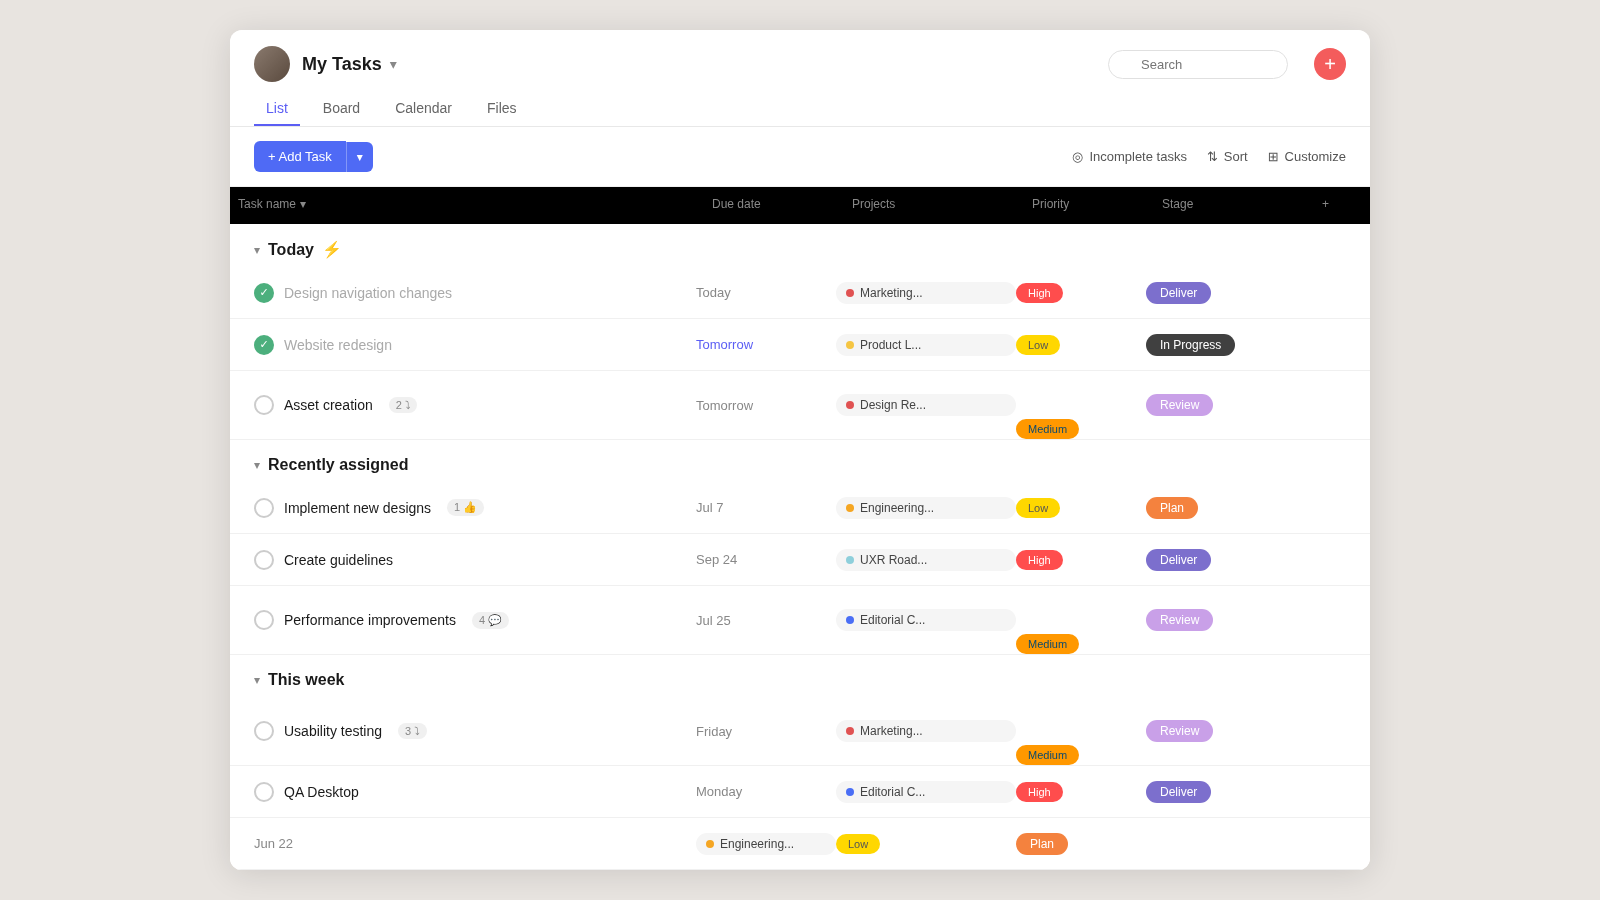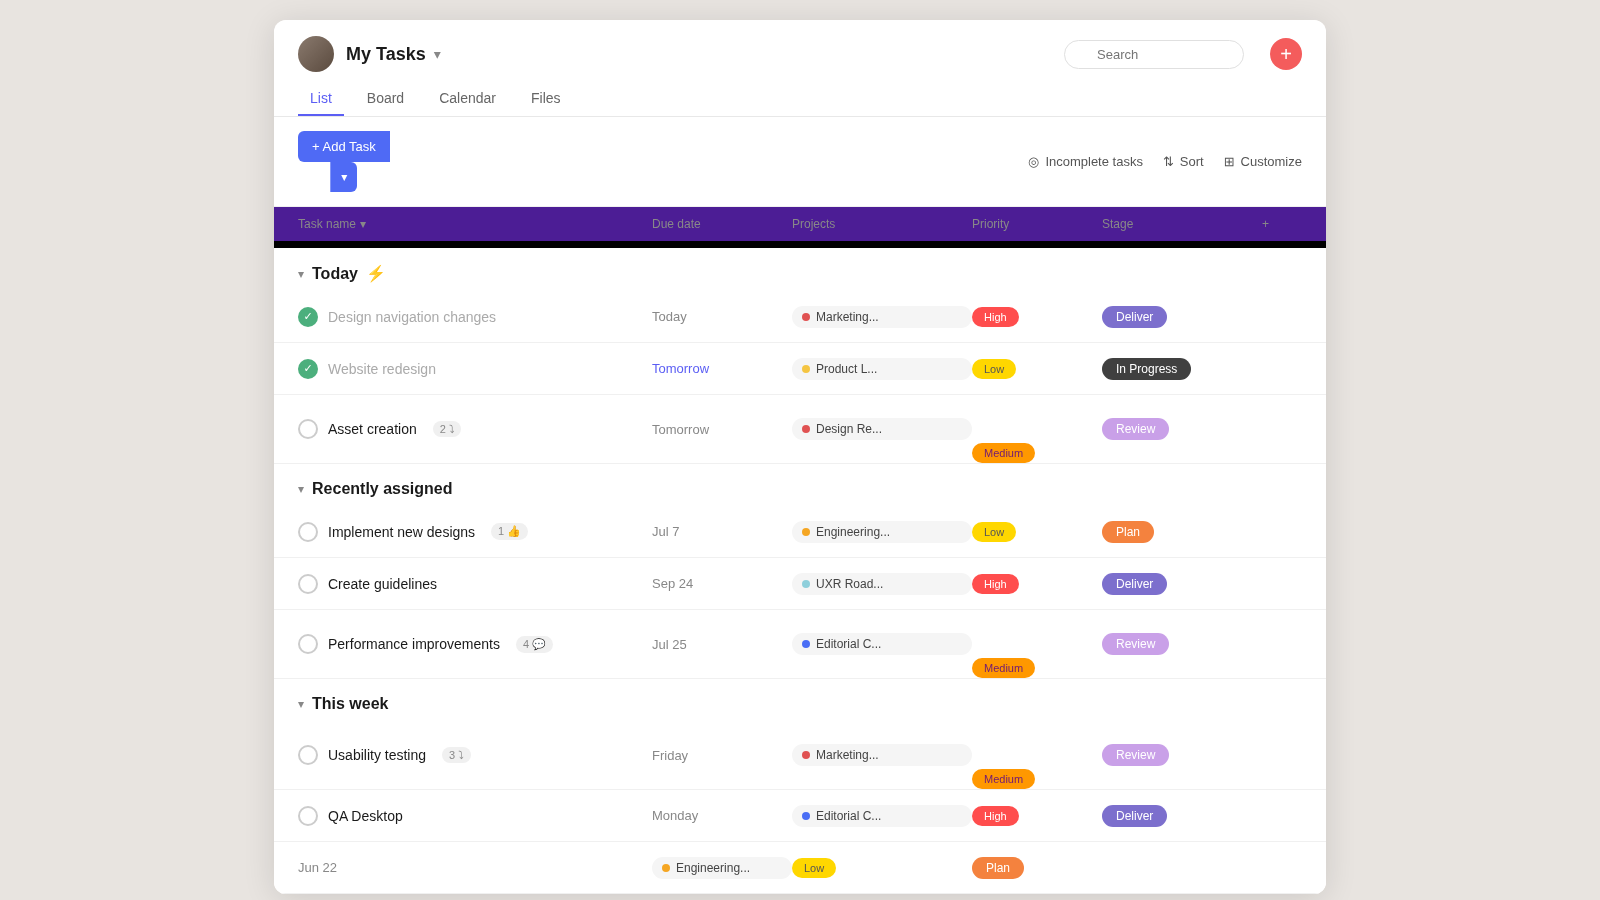--- a/index.html
+++ b/index.html
@@ -8,21 +8,21 @@
       font-family: -apple-system, BlinkMacSystemFont, 'Segoe UI', sans-serif;
       display: flex;
       justify-content: center;
       align-items: center;
       min-height: 100vh;
       padding: 20px;
     }
     .app-container {
       background: #f5f2ef;
       border-radius: 12px;
-      width: 1052px;
+      width: 1140px;
       min-height: 800px;
       box-shadow: 0 4px 32px rgba(0,0,0,0.12);
       overflow: hidden;
     }
     .header {
       background: white;
       padding: 16px 24px 0 24px;
       border-bottom: 1px solid #e8e8e8;
     }
     .header-top {
@@ -119,21 +119,20 @@
       align-items: center;
       justify-content: space-between;
       padding: 14px 24px;
       background: white;
       border-bottom: 1px solid #f0f0f0;
     }
     .toolbar-left {
       display: flex;
       align-items: center;
       gap: 0;
-      flex-direction: column;
     }
     .add-task-btn {
       background: #4f6af5;
       color: white;
       border: none;
       border-radius: 6px 0 0 6px;
       padding: 8px 14px;
       font-size: 13px;
       font-weight: 500;
       cursor: pointer;
@@ -166,23 +165,23 @@
       align-items: center;
       gap: 6px;
     }
     .table-container {
       background: white;
       margin: 0;
     }
     .table-header {
       display: grid;
       grid-template-columns: 1fr 140px 180px 130px 160px 40px;
-      border-bottom: 7px solid #000000;
-      padding: 10px 24px;
-      background: #4c1d95;
+      border-bottom: 3px solid #000000;
+      padding: 10px 8px;
+      background: #000000;
     }
     .col-header {
       font-size: 12px;
       color: #888;
       font-weight: 500;
       display: flex;
       align-items: center;
       gap: 4px;
     }
     .section-header {
@@ -286,21 +285,21 @@
     }
     .priority-badge {
       border-radius: 20px;
       padding: 4px 12px;
       font-size: 11px;
       font-weight: 500;
       display: inline-block;
     }
     .priority-high { background: #ff4d4d; color: white; }
     .priority-low { background: #ffd700; color: #555; }
-    .priority-medium { background: #ff9800; color: #701a75; margin-top: 48px; }
+    .priority-medium { background: #ff9800; color: #0c4a6e; margin-top: 48px; }
     .stage-badge {
       border-radius: 20px;
       padding: 4px 14px;
       font-size: 12px;
       font-weight: 500;
       display: inline-block;
     }
     .stage-deliver { background: #7c6fcd; color: white; }
     .stage-inprogress { background: #404040; color: white; }
     .stage-review { background: #c9a0e8; color: white; }

